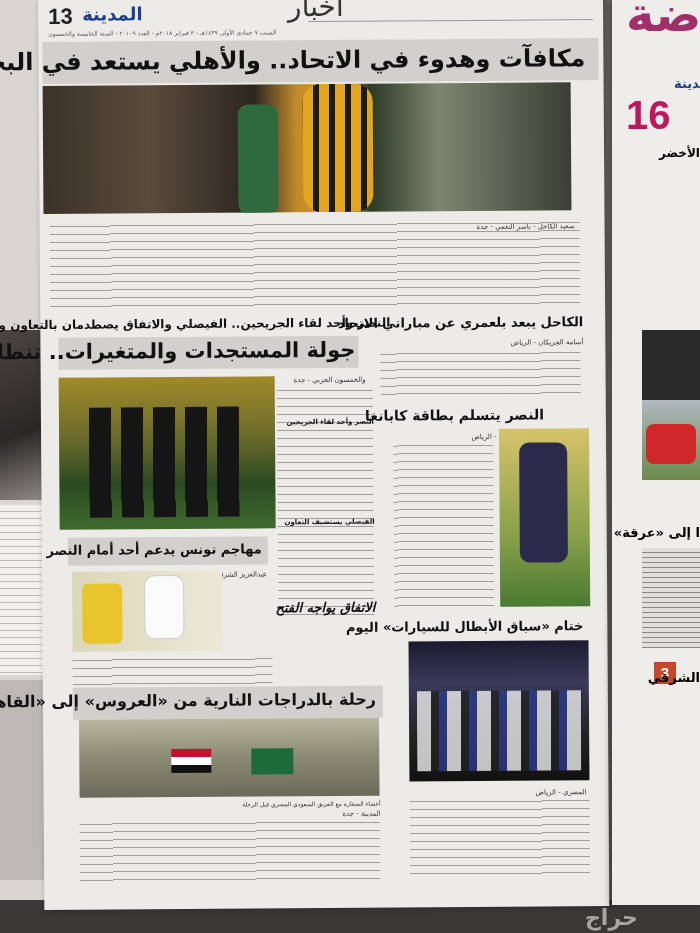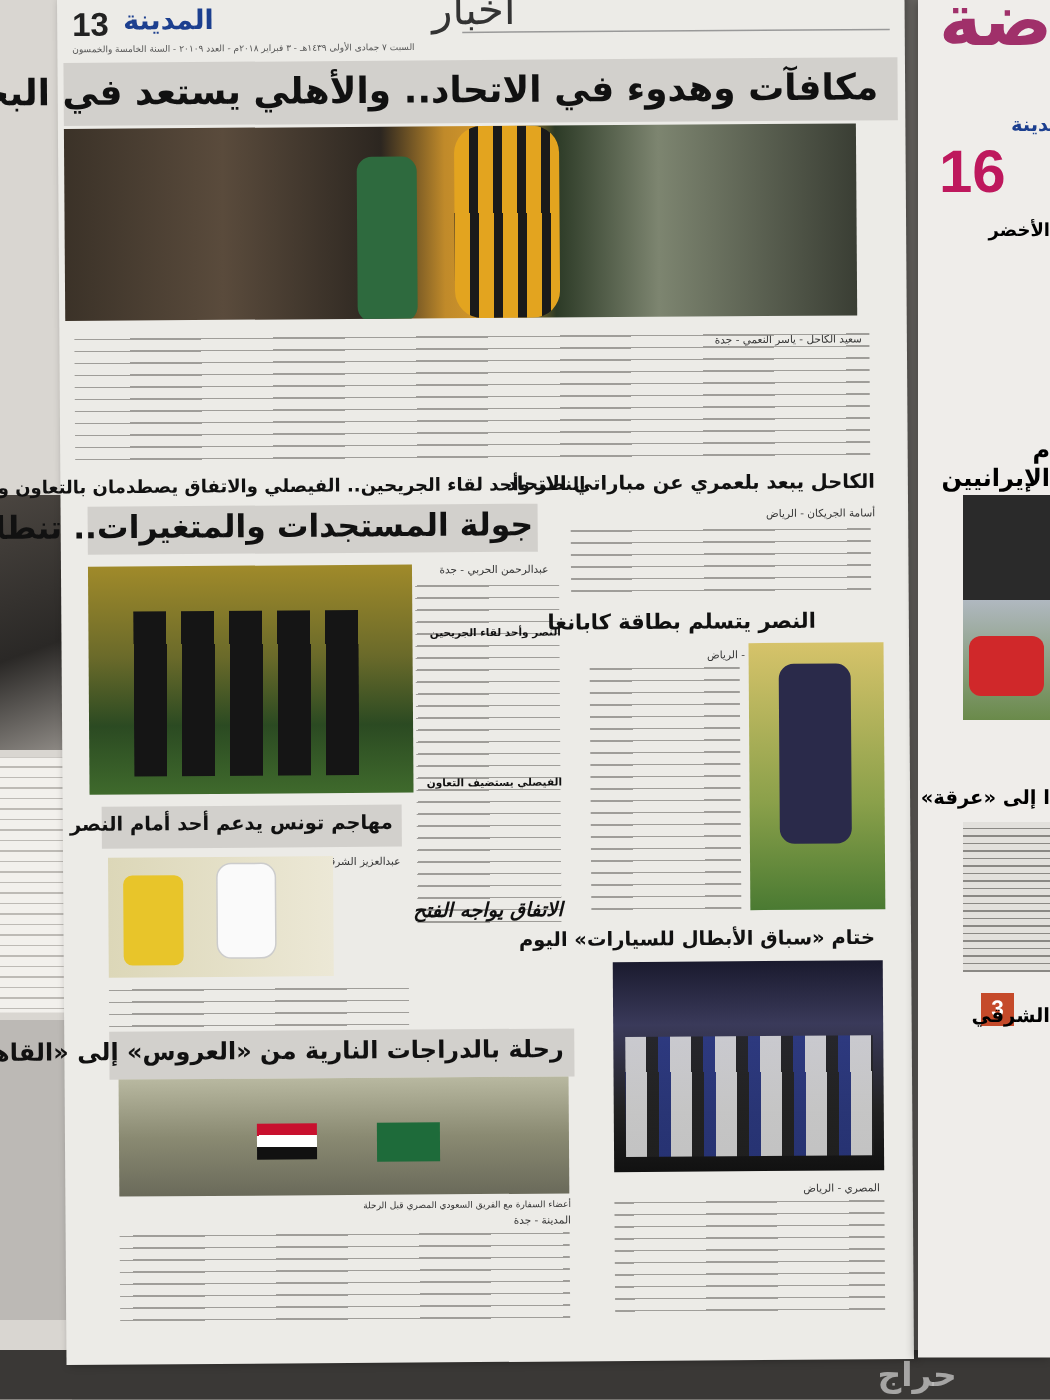--- a/index.html
+++ b/index.html
@@ -66,21 +66,21 @@
   <div class="photo" style="left:4px;top:86px;width:528px;height:128px;background:linear-gradient(90deg,#3b3228 0%,#5a4b3c 20%,#2c2620 40%,#c08a2a 48%,#e0a02c 56%,#2c3a26 62%,#7d8570 75%,#3a3e34 100%);">
     <div style="position:absolute;left:195px;top:20px;width:40px;height:110px;background:#2e6a3e;border-radius:10px;"></div>
     <div style="position:absolute;left:260px;top:0;width:70px;height:128px;background:repeating-linear-gradient(90deg,#e3a41f 0 10px,#1a1a1a 10px 16px);border-radius:18px;"></div>
   </div>
   <div class="byline" style="right:30px;top:226px;">سعيد الكاحل - ياسر النعمي - جدة</div>
   <div class="txt" style="left:10px;top:222px;width:530px;height:86px;"></div>
 
   <div class="hd" style="right:215px;top:318px;font-size:12px;">النصر وأحد لقاء الجريحين.. الفيصلي والاتفاق يصطدمان بالتعاون والفتح</div>
   <div class="band" style="left:18px;top:338px;width:300px;height:32px;"></div>
   <div class="hd" style="right:250px;top:340px;font-size:21px;">جولة المستجدات والمتغيرات.. تنطلق بثلاث مواجهات</div>
-  <div class="byline" style="right:240px;top:378px;">عبدالرحمن الحربي - جدة</div>
+  <div class="byline" style="right:240px;top:378px;">والخمسون الحربي - جدة</div>
   <div class="photo" style="left:18px;top:378px;width:216px;height:152px;background:linear-gradient(180deg,#a08a2a 0%,#6a6a2a 40%,#2b4a22 70%,#3f6a2c 100%);">
     <div style="position:absolute;left:30px;top:30px;width:150px;height:110px;background:repeating-linear-gradient(90deg,#151515 0 22px,transparent 22px 32px);"></div>
   </div>
   <div class="txt" style="left:236px;top:388px;width:96px;height:230px;"></div>
   <div class="hd" style="right:232px;top:420px;font-size:7px;">النصر وأحد لقاء الجريحين</div>
   <div class="hd" style="right:232px;top:520px;font-size:7px;">الفيصلي يستضيف التعاون</div>
   <div class="hd" style="right:232px;top:602px;font-size:13px;font-style:italic;">الاتفاق يواجه الفتح</div>
 
   <div class="hd" style="right:22px;top:318px;font-size:13px;">الكاحل يبعد بلعمري عن مباراتي الاتحاد</div>
   <div class="byline" style="right:22px;top:342px;">أسامة الجريكان - الرياض</div>
@@ -118,21 +118,20 @@
   <div class="byline" style="right:228px;top:802px;font-size:6px;">أعضاء السفارة مع الفريق السعودي المصري قبل الرحلة</div>
   <div class="byline" style="right:228px;top:812px;margin-left:36px;">المدينة - جدة</div>
   <div class="txt" style="left:36px;top:820px;width:300px;height:62px;"></div>
 </div>
 
 <div class="rpage">
   <span class="big">ضة</span>
   <span class="num">16</span>
   <span class="logo2">المدينة</span>
   <span class="head1">الأخضر</span>
-  <span class="head2">م الإيرانيين</span>
   <div style="position:absolute;left:30px;top:330px;width:60px;height:70px;background:#2a2a2a;"></div>
   <div style="position:absolute;left:30px;top:400px;width:60px;height:80px;background:linear-gradient(180deg,#b0b8c0,#6a8a4a);">
     <div style="position:absolute;left:4px;top:24px;width:50px;height:40px;background:#d0282a;border-radius:8px;"></div>
   </div>
   <span class="head3">ا إلى «عرقة»</span>
   <div style="position:absolute;left:30px;top:548px;width:60px;height:100px;background:repeating-linear-gradient(180deg,#e2e0dc 0 4px,#8a8884 4px 5px);"></div>
   <span class="badge">3</span>
   <span class="today">الشرقي</span>
 </div>
 

